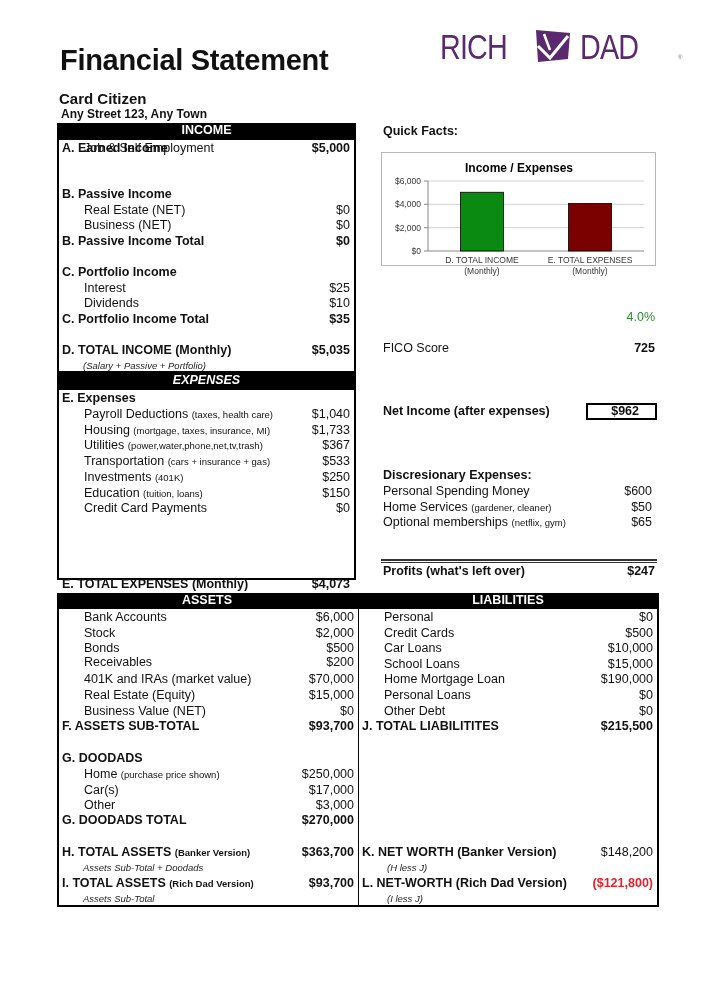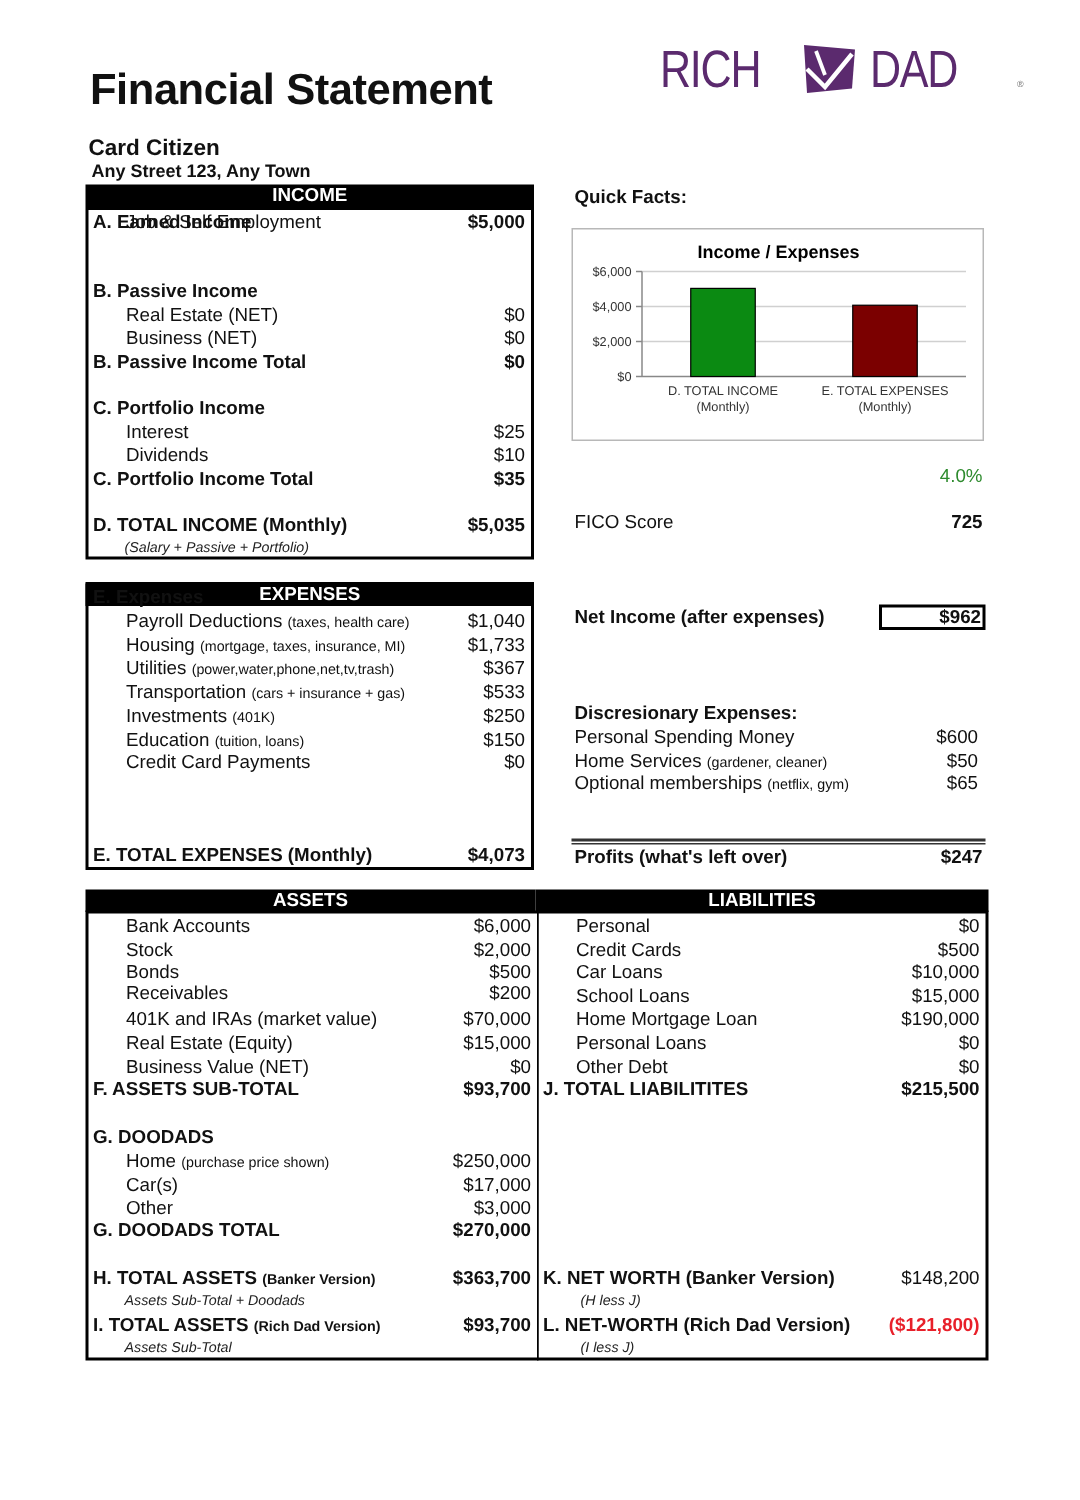--- a/index.html
+++ b/index.html
@@ -31,28 +31,28 @@
   .row { position: absolute; left: 0; right: 0; height: 16px; font-size: 12.5px; line-height: 16px; }
   .row .lbl { position: absolute; left: 3px; white-space: nowrap; }
   .row .lbl.ind { left: 25px; }
   .row .val { position: absolute; right: 4px; text-align: right; white-space: nowrap; }
   .b { font-weight: bold; }
   .small { font-size: 9.5px; }
   .note { font-style: italic; font-size: 9.5px; color: #222; }
 
   
   .qf-title { left: 383px; top: 124px; font-size: 12.5px; font-weight: bold; }
-  .chart-frame { left: 381px; top: 152px; width: 275px; height: 142px; border: 1px solid #b8b8b8; box-sizing: border-box; background: #fff; padding-left: 34px; }
+  .chart-frame { left: 381px; top: 152px; width: 275px; height: 114px; border: 1px solid #b8b8b8; box-sizing: border-box; background: #fff; padding-left: 34px; }
   .chart-frame svg { position: absolute; left: 0; top: 0; }
 
   .qf-row { position: absolute; left: 383px; width: 272px; height: 16px; font-size: 12.5px; line-height: 16px; }
   .qf-row .lbl { position: absolute; left: 0; white-space: nowrap; }
   .qf-row .val { position: absolute; right: 0; white-space: nowrap; }
 
-  .net-box { position: absolute; left: 586px; top: 403px; width: 71px; height: 17px; border: 2px solid #000; box-sizing: border-box; text-align: right; font-weight: bold; font-size: 12.5px; line-height: 13px; padding-right: 1px; }
+  .net-box { position: absolute; left: 586px; top: 403px; width: 71px; height: 17px; border: 2px solid #000; box-sizing: border-box; text-align: right; font-weight: bold; font-size: 12.5px; line-height: 13px; padding-right: 16px; }
   .double-rule { position: absolute; left: 381px; top: 559px; width: 276px; height: 4px; border-top: 2px solid #333; border-bottom: 1px solid #333; box-sizing: border-box; }
 </style>
 </head>
 <body>
 
 <div class="abs logo" style="color: rgb(91, 42, 110);">
   <span class="word rich">RICH</span>
   <svg class="mark" viewBox="0 0 42 36">
     <polygon points="4,2 38,5 36,31 6,34" fill="#5b2a6e"></polygon>
     <polyline points="6,18 18,30 36,8" fill="none" stroke="#fff" stroke-width="3"></polyline>
@@ -110,21 +110,21 @@
 
   <div class="row" style="top:202px;text-decoration:underline;">
     <span class="lbl b">D. TOTAL INCOME (Monthly)</span>
     <span class="val b">$5,035</span>
   </div>
   <div class="row" style="top:218px;">
       <span class="lbl ind note" style="left:24px;">(Salary + Passive + Portfolio)</span>
     </div>
 </div>
 
-<div class="abs bar" style="left:57px; top:389px; width:299px;">EXPENSES</div>
+<div class="abs bar" style="left:57px; top:373px; width:299px;font-style:italic;">EXPENSES</div>
 <div class="abs box" style="left:57px; top:388px; width:299px; height:192px;">
   <div class="row" style="top:0px;">
       <span class="lbl b">E. Expenses</span>
     </div>
   <div id="expense-rows">
       <div class="row" style="top: 16px;">
         <span class="lbl ind"><span>Payroll Deductions</span> <span class="small">(taxes, health care)</span></span>
         <span class="val">$1,040</span>
       </div>
       <div class="row" style="top: 31.7px;">
@@ -145,21 +145,21 @@
       </div>
       <div class="row" style="top: 94.5px;">
         <span class="lbl ind"><span>Education</span> <span class="small">(tuition, loans)</span></span>
         <span class="val">$150</span>
       </div>
       <div class="row" style="top: 110.2px;">
         <span class="lbl ind"><span>Credit Card Payments</span></span>
         <span class="val">$0</span>
       </div>
     </div>
-  <div class="row" style="top:172px;">
+  <div class="row" style="top:186px;">
     <span class="lbl b">E. TOTAL EXPENSES (Monthly)</span>
     <span class="val b">$4,073</span>
   </div>
 </div>
 
 <div class="abs qf-title">Quick Facts:</div>
 <div class="abs chart-frame">
   <svg id="chart" width="275" height="142">
       <text x="137" y="19" text-anchor="middle" font-size="12" font-weight="bold" font-family="Liberation Sans, sans-serif">Income / Expenses</text>
       <line x1="46" x2="262" y1="98" y2="98" stroke="#888" stroke-width="1"></line>

